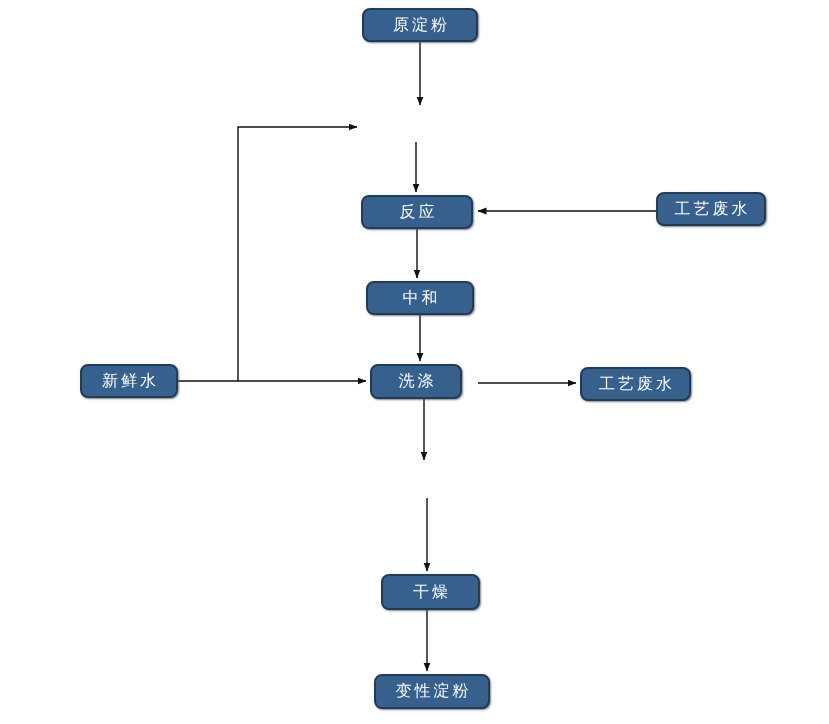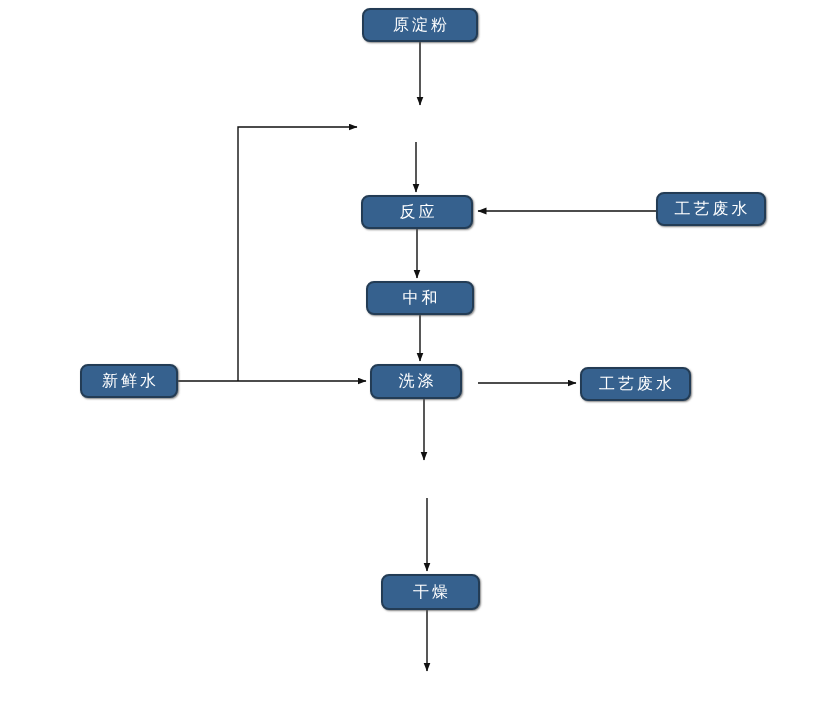--- a/index.html
+++ b/index.html
@@ -68,14 +68,15 @@
   </svg>
 
   <div class="node" style="left:362px;top:8px;width:116px;height:34px">原淀粉</div>
   <div class="node" style="left:361px;top:195px;width:112px;height:34px">反应</div>
   <div class="node" style="left:656px;top:192px;width:110px;height:34px">工艺废水</div>
   <div class="node" style="left:366px;top:281px;width:108px;height:34px">中和</div>
   <div class="node" style="left:370px;top:364px;width:92px;height:35px">洗涤</div>
   <div class="node" style="left:80px;top:364px;width:98px;height:34px">新鲜水</div>
   <div class="node" style="left:580px;top:367px;width:111px;height:34px">工艺废水</div>
   <div class="node" style="left:381px;top:574px;width:99px;height:36px">干燥</div>
+  <div class="node" style="left:374px;top:674px;width:116px;height:35px">变性淀粉</div>
 
 </div>
 
 </body></html>

